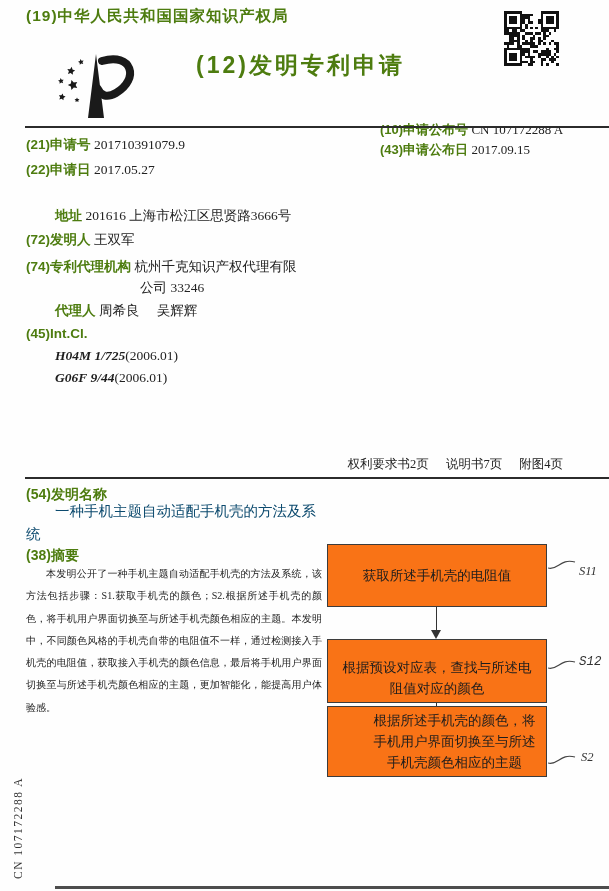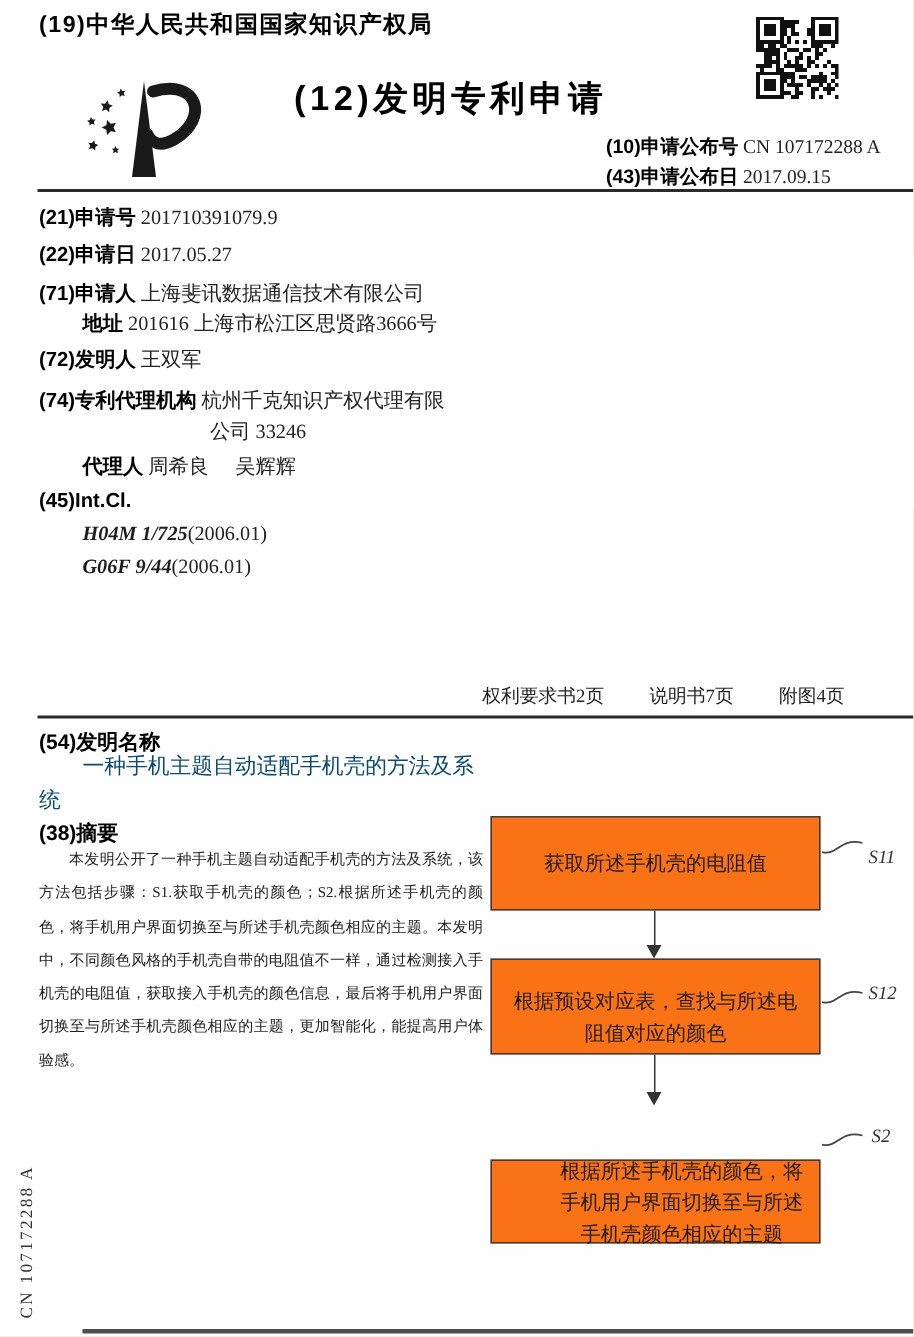--- a/index.html
+++ b/index.html
@@ -2,71 +2,71 @@
 <html><head>
 <meta charset="utf-8">
 <style>
   html,body{margin:0;padding:0;background:#e8e8e8;}
   .page{
     position:relative;width:609px;height:891px;background:#fefefe;
     font-family:"Liberation Serif","DejaVu Serif",serif;color:#1d1d1d;
     overflow:hidden;margin:0 auto;
   }
   .abs{position:absolute;}
-  .lbl{font-family:"Liberation Sans","DejaVu Sans",sans-serif;font-weight:bold;color:#000000;}
+  .lbl{font-family:"Liberation Sans","DejaVu Sans",sans-serif;font-weight:bold;color:#4d7c0f;}
   .val{font-family:"Liberation Serif","DejaVu Serif",serif;color:#222;}
   .office{left:26px;top:6px;font-size:15.5px;letter-spacing:1px;}
   .doc-type{left:196px;top:50px;font-size:23px;letter-spacing:3px;}
-  .pub-row{left:404px;font-size:13px;white-space:nowrap;}
+  .pub-row{left:380px;font-size:13px;white-space:nowrap;margin-top:32px;}
   .pub-no{top:89px;}
   .pub-date{top:109px;}
   .rule{position:absolute;background:#2b2b2b;height:2px;}
   .rule-top{left:25px;right:0;top:126px;}
   .rule-mid{left:25px;right:0;top:477px;}
   .row{white-space:nowrap;font-size:13.5px;}
   .r21{left:26px;top:136px;}
   .r22{left:26px;top:161px;}
   .r71{left:26px;top:187px;}
   .r71b{left:55px;top:207px;}
   .r72{left:26px;top:231px;}
   .r74{left:26px;top:258px;}
   .r74b{left:140px;top:279px;}
   .r74c{left:55px;top:302px;}
   .r51{left:26px;top:326px;}
   .icl{left:55px;font-size:13.5px;white-space:nowrap;}
   .icl1{top:348px;}
   .icl2{top:370px;}
   .icl .code{font-style:italic;font-weight:bold;font-family:"Liberation Serif",serif;}
   .pages{right:46px;top:456px;font-size:12.5px;color:#222;}
-  .pages span{margin-left:27px;}
+  .pages span{margin-left:14px;}
   .sec54{left:26px;top:486px;font-size:14px;}
   .title-p{left:26px;top:500px;width:296px;font-size:14.5px;line-height:23px;
            text-indent:2em;color:#0c4a6e;margin:0;}
   .sec57{left:26px;top:547px;font-size:14px;}
   .abstract{left:26px;top:563px;width:296px;font-size:10px;line-height:22.3px;
             text-indent:2em;text-align:justify;margin:0;color:#222;}
   .fbox{position:absolute;left:327px;width:220px;border:1.5px solid #3c3c3c;
         display:flex;align-items:center;justify-content:center;text-align:center;
         font-size:13.5px;line-height:21px;color:#1d1d1d;padding:3px 10px;box-sizing:border-box;
         background:#f97316;}
   .fb1{top:544px;height:63px;}
   .fb2{top:639px;height:64px;align-items:flex-end;}
-  .fb3{top:773px;height:56px;padding-left:45px;}
+  .fb3{top:706px;height:71px;padding-left:45px;}
   .aline{position:absolute;left:436px;width:0;border-left:1.6px solid #333;}
   .a1{top:607px;height:24px;}
   .a2{top:703px;height:25px;}
   .ahead{position:absolute;left:431px;width:0;height:0;
          border-left:5.5px solid transparent;border-right:5.5px solid transparent;
          border-top:9px solid #333;}
   .ah1{top:630px;}
   .ah2{top:728px;}
   .slabel{position:absolute;font-family:"Liberation Serif",serif;font-style:italic;
           font-size:12.5px;color:#333;}
   .sl1{left:579px;top:564px;}
-  .sl2{left:579px;top:655px;}
+  .sl2{left:579px;top:655px;font-family:Liberation Mono, monospace;}
   .sl3{left:581px;top:750px;}
   .conn{position:absolute;left:548px;width:28px;height:16px;}
   .c1{top:557px;}
   .c2{top:657px;}
   .c3{top:752px;}
   .vertical-id{position:absolute;left:12px;top:879px;transform:rotate(-90deg);
                transform-origin:left top;white-space:nowrap;font-size:11.5px;
                letter-spacing:1.5px;color:#333;font-family:"Liberation Serif",serif;}
   .scan-line{position:absolute;left:55px;right:0;top:886px;height:3px;background:#4d4d4d;}
   .logo{position:absolute;left:50px;top:52px;}
@@ -260,24 +260,20 @@
   <div class="rule rule-top"></div>
 
   <div class="abs row r21">
     <span class="lbl">(21)申请号</span>
     <span class="val">201710391079.9</span>
   </div>
   <div class="abs row r22">
     <span class="lbl">(22)申请日</span>
     <span class="val">2017.05.27</span>
   </div>
-  <div class="abs row r71">
-    <span class="lbl">(71)申请人</span>
-    <span class="val">上海斐讯数据通信技术有限公司</span>
-  </div>
   <div class="abs row r71b">
     <span class="lbl">地址</span>
     <span class="val">201616 上海市松江区思贤路3666号</span>
   </div>
   <div class="abs row r72">
     <span class="lbl">(72)发明人</span>
     <span class="val">王双军</span>
   </div>
   <div class="abs row r74">
     <span class="lbl">(74)专利代理机构</span>

